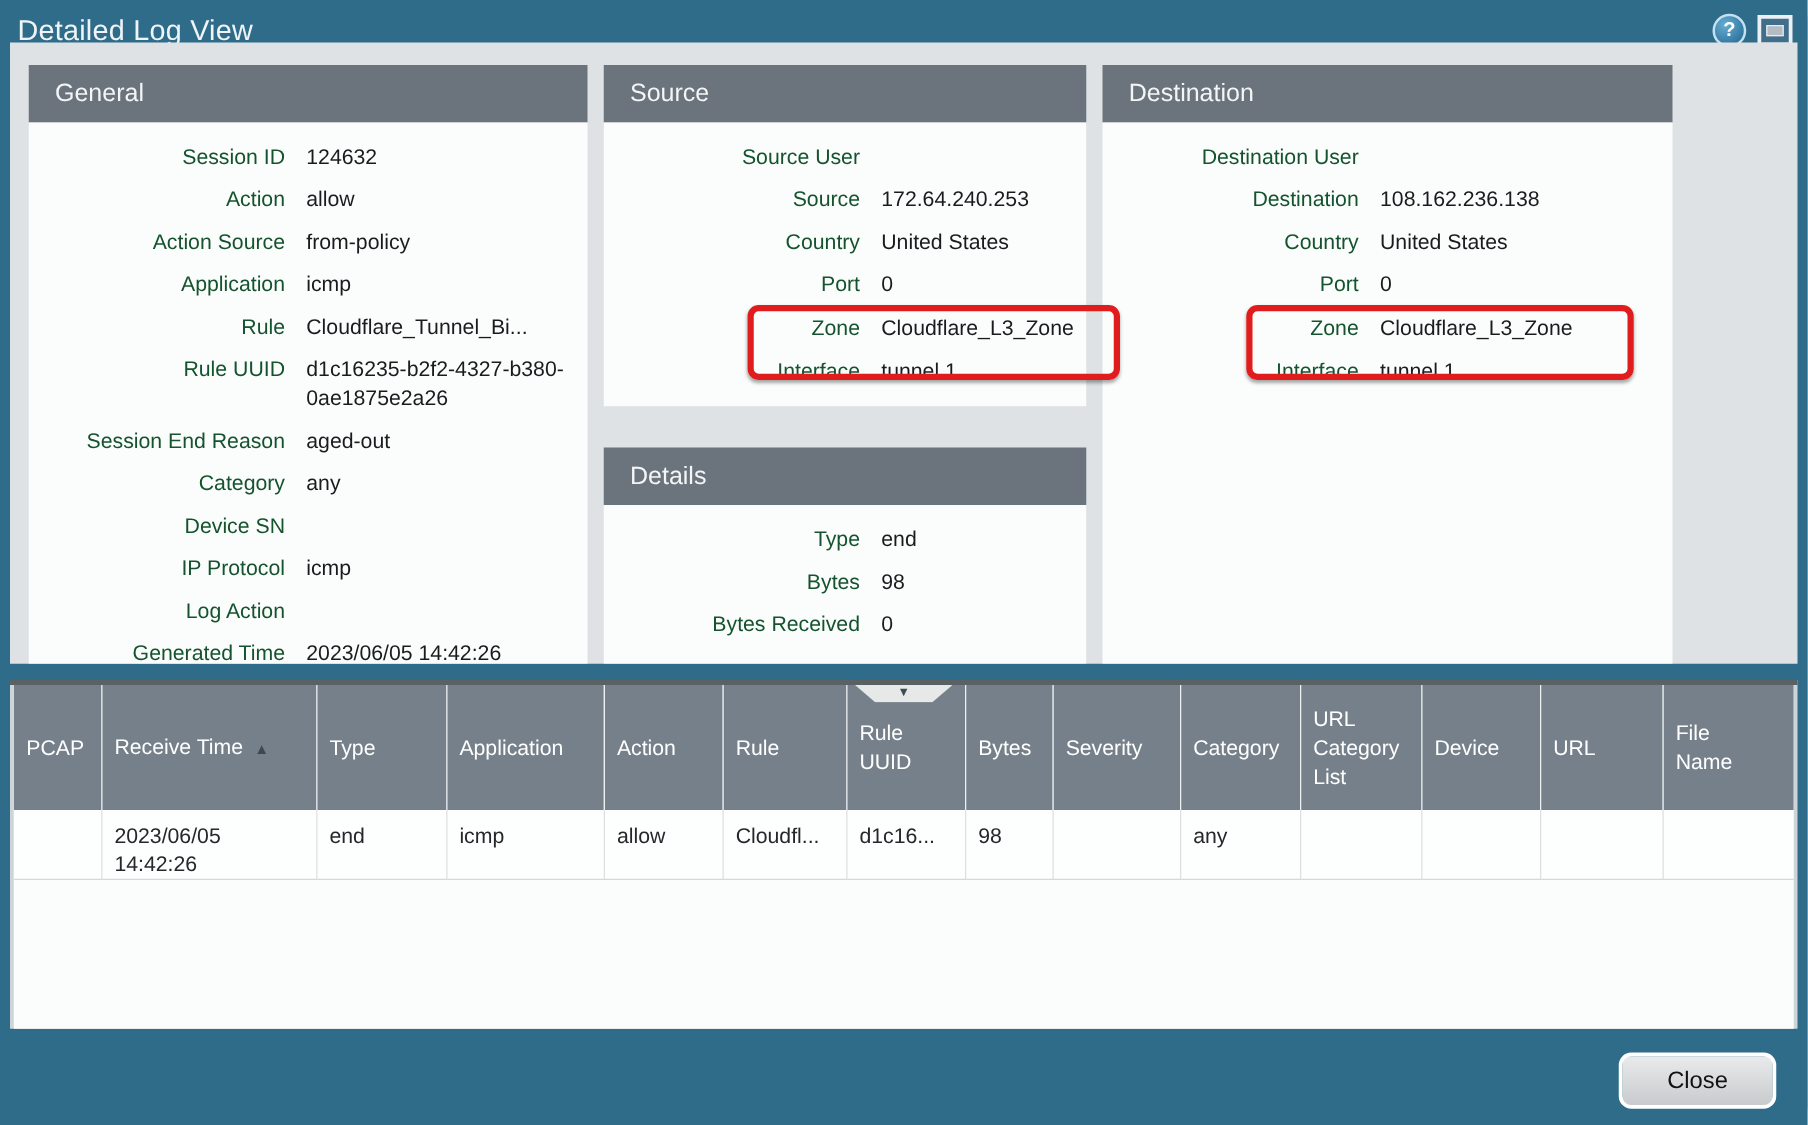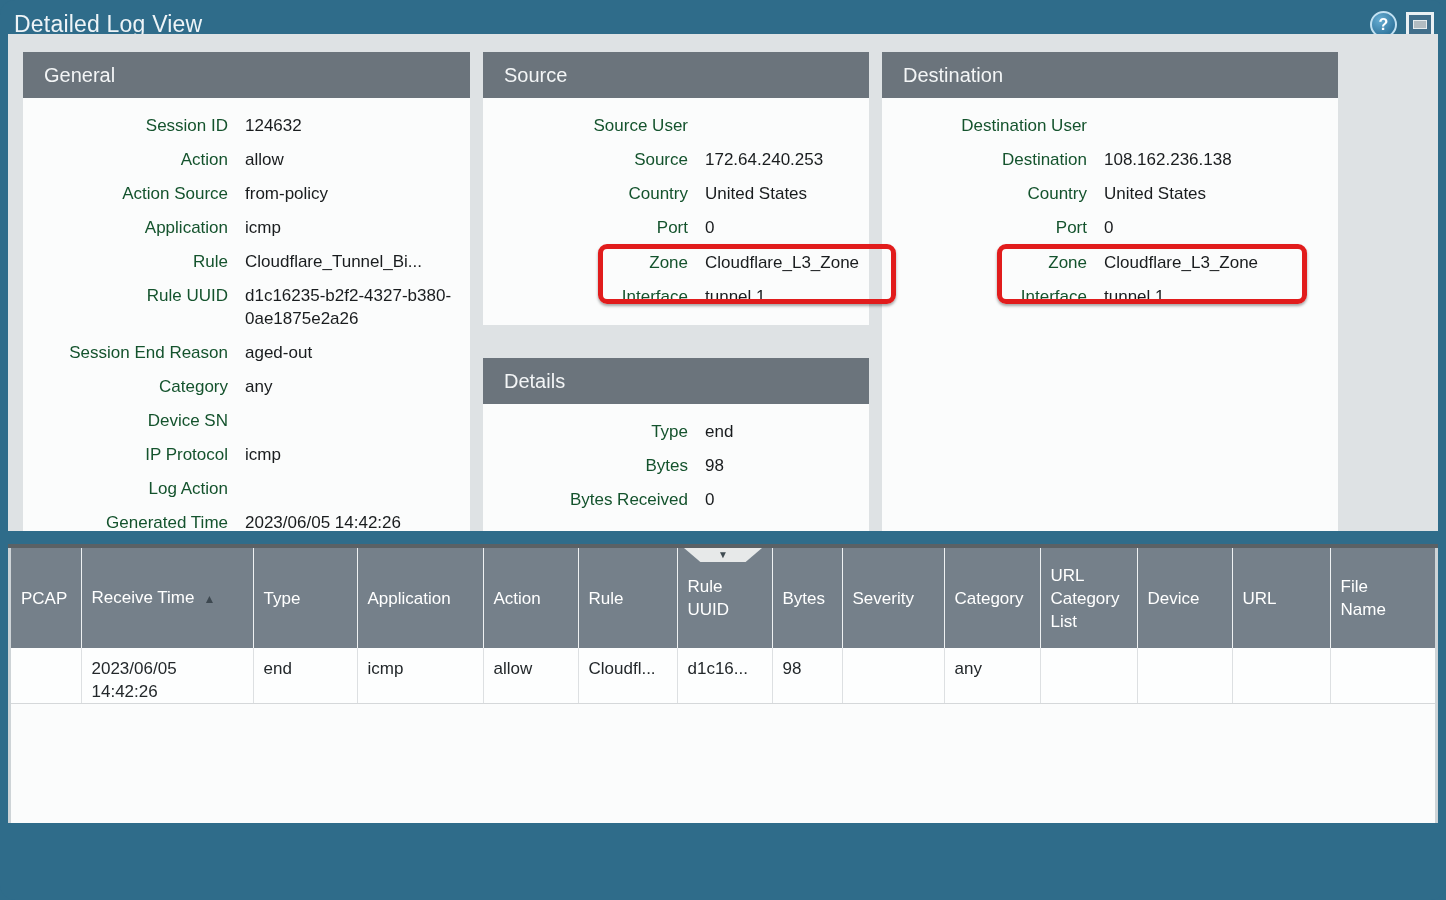--- a/index.html
+++ b/index.html
@@ -327,14 +327,15 @@
             <td></td>
             <td></td>
             <td></td>
             <td></td>
           </tr>
         </tbody>
       </table>
     </div>
   </div>
 
+  <button class="close-button">Close</button>
 
 </div>
 
 </body></html>

